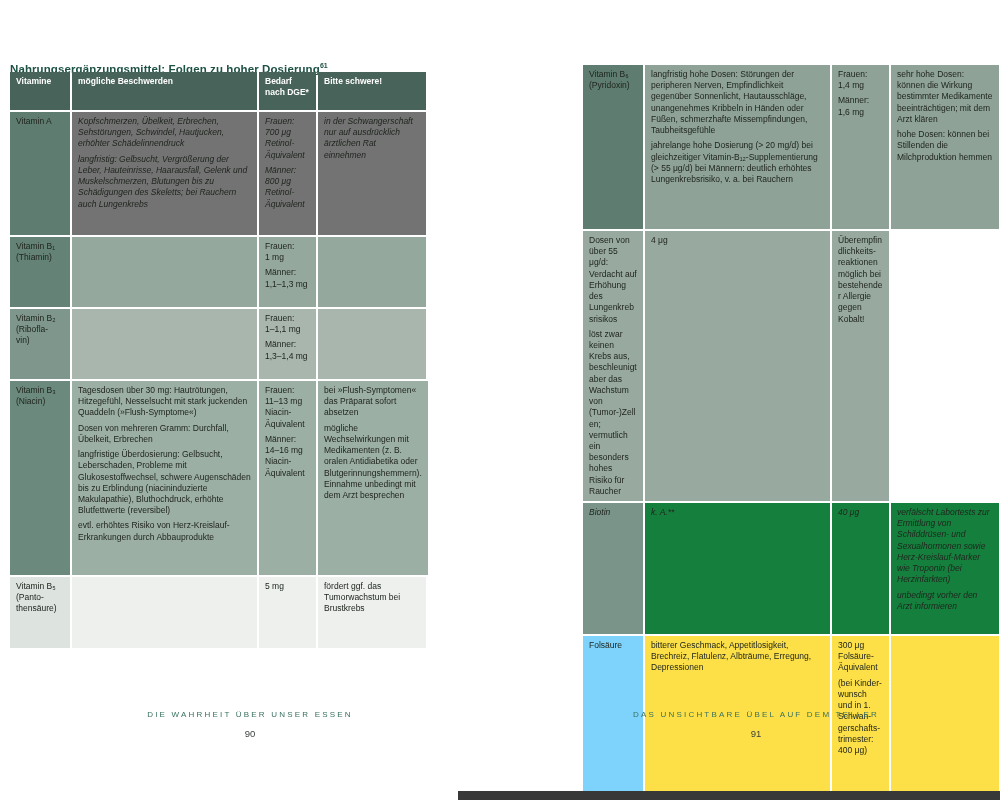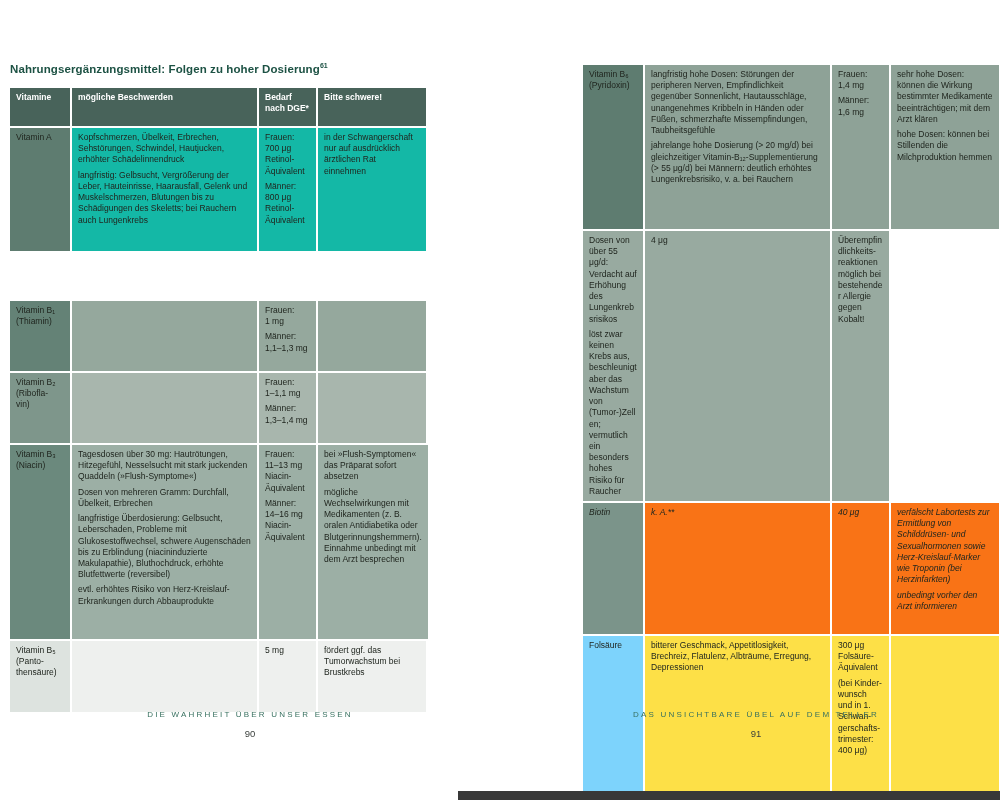--- a/index.html
+++ b/index.html
@@ -26,21 +26,21 @@
   }
   .sup { font-size: 7px; vertical-align: super; }
 
   .tbl {
     position: absolute;
     display: flex;
     flex-direction: column;
     gap: 2px;
     width: 416px;
   }
-  .tbl-left  { left: 10px;  top: 88px; }
+  .tbl-left  { left: 10px;  top: 72px; }
   .tbl-right { left: 583px; top: 65px; }
 
   .trow {
     display: grid;
     grid-template-columns: 60px 185px 57px 1fr;
     gap: 2px;
   }
   .cell {
     padding: 4px 6px;
     font-size: 8.5px;
@@ -56,23 +56,23 @@
     background: #48635a;
     color: #ffffff;
     font-weight: bold;
     min-height: 30px;
     white-space: pre-line;
   }
 
   
   .lr1 .cell { min-height: 115px; }
   .lr1 .name { background: #5e7c70; }
-  .lr1 .body { background: #14b8a6; }
-
-  .lr2 .cell { min-height: 62px; margin-top: 48px; }
+  .lr1 .body { background: #737373; font-style: italic; }
+
+  .lr2 .cell { min-height: 62px; }
   .lr2 .name { background: #648276; }
   .lr2 .body { background: #95a89d; }
 
   .lr3 .cell { min-height: 62px; }
   .lr3 .name { background: #7e968b; }
   .lr3 .body { background: #a8b6ad; }
 
   .lr4 .cell { min-height: 186px; }
   .lr4 .name { background: #6b897d; }
   .lr4 .body { background: #9cafa5; }
@@ -85,21 +85,21 @@
   .rr1 .cell { min-height: 156px; }
   .rr1 .name { background: #5e7c70; }
   .rr1 .body { background: #8ea297; }
 
   .rr2 .cell { min-height: 106px; }
   .rr2 .name { background: #69877b; }
   .rr2 .body { background: #98aaa0; }
 
   .rr3 .cell { min-height: 123px; font-style: italic; }
   .rr3 .name { background: #7b948a; }
-  .rr3 .body { background: #f97316; }
+  .rr3 .body { background: #15803d; }
 
   .rr4 .cell { min-height: 159px; }
   .rr4 .name { background: #7dd3fc; }
   .rr4 .body { background: #fde047; }
 
   .footer {
     position: absolute;
     text-align: center;
     font-size: 8px;
     letter-spacing: 2.2px;

